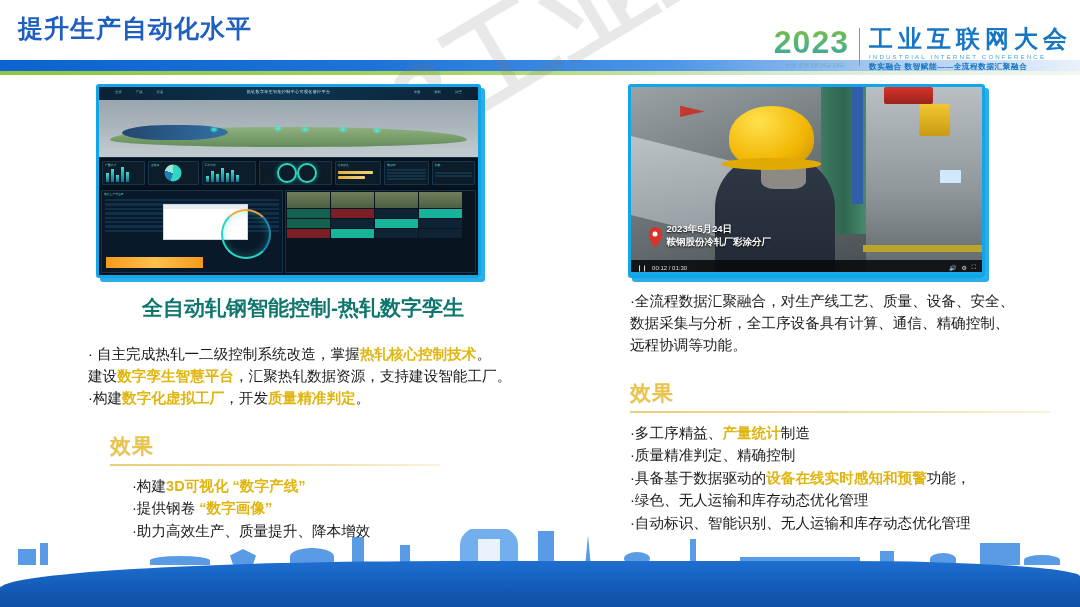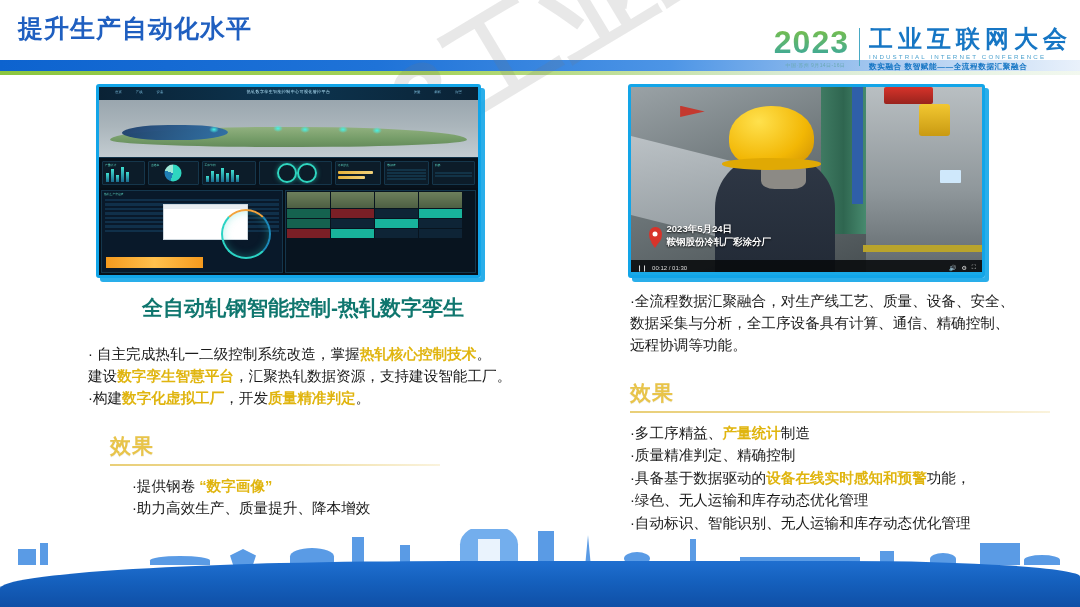--- a/index.html
+++ b/index.html
@@ -338,20 +338,21 @@
     <div class="body-text body-left">
         <div class="item">·<span> 自主完成热轧一二级控制系统改造，掌握</span><span class="hl">热轧核心控制技术</span><span>。</span></div>
         <div class="item"><span>建设</span><span class="hl">数字孪生智慧平台</span><span>，汇聚热轧数据资源，支持建设智能工厂。</span></div>
         <div class="item">·<span>构建</span><span class="hl">数字化虚拟工厂</span><span>，开发</span><span class="hl">质量精准判定</span><span>。</span></div>
       </div>
 
     <div class="effect effect-left">
       <div class="effect-title">效果</div>
       <div class="effect-rule"></div>
       <div class="effect-list ind">
+          <div class="item"><span>·构建</span><span class="hl">3D可视化</span><span class="hl"> “数字产线”</span></div>
           <div class="item"><span>·提供钢卷</span><span class="hl"> “数字画像”</span></div>
           <div class="item"><span>·助力高效生产、质量提升、降本增效</span></div>
         </div>
     </div>
   </div>
 
   <div class="col col-right">
 
     <div class="media media-right">
       <div class="video">

